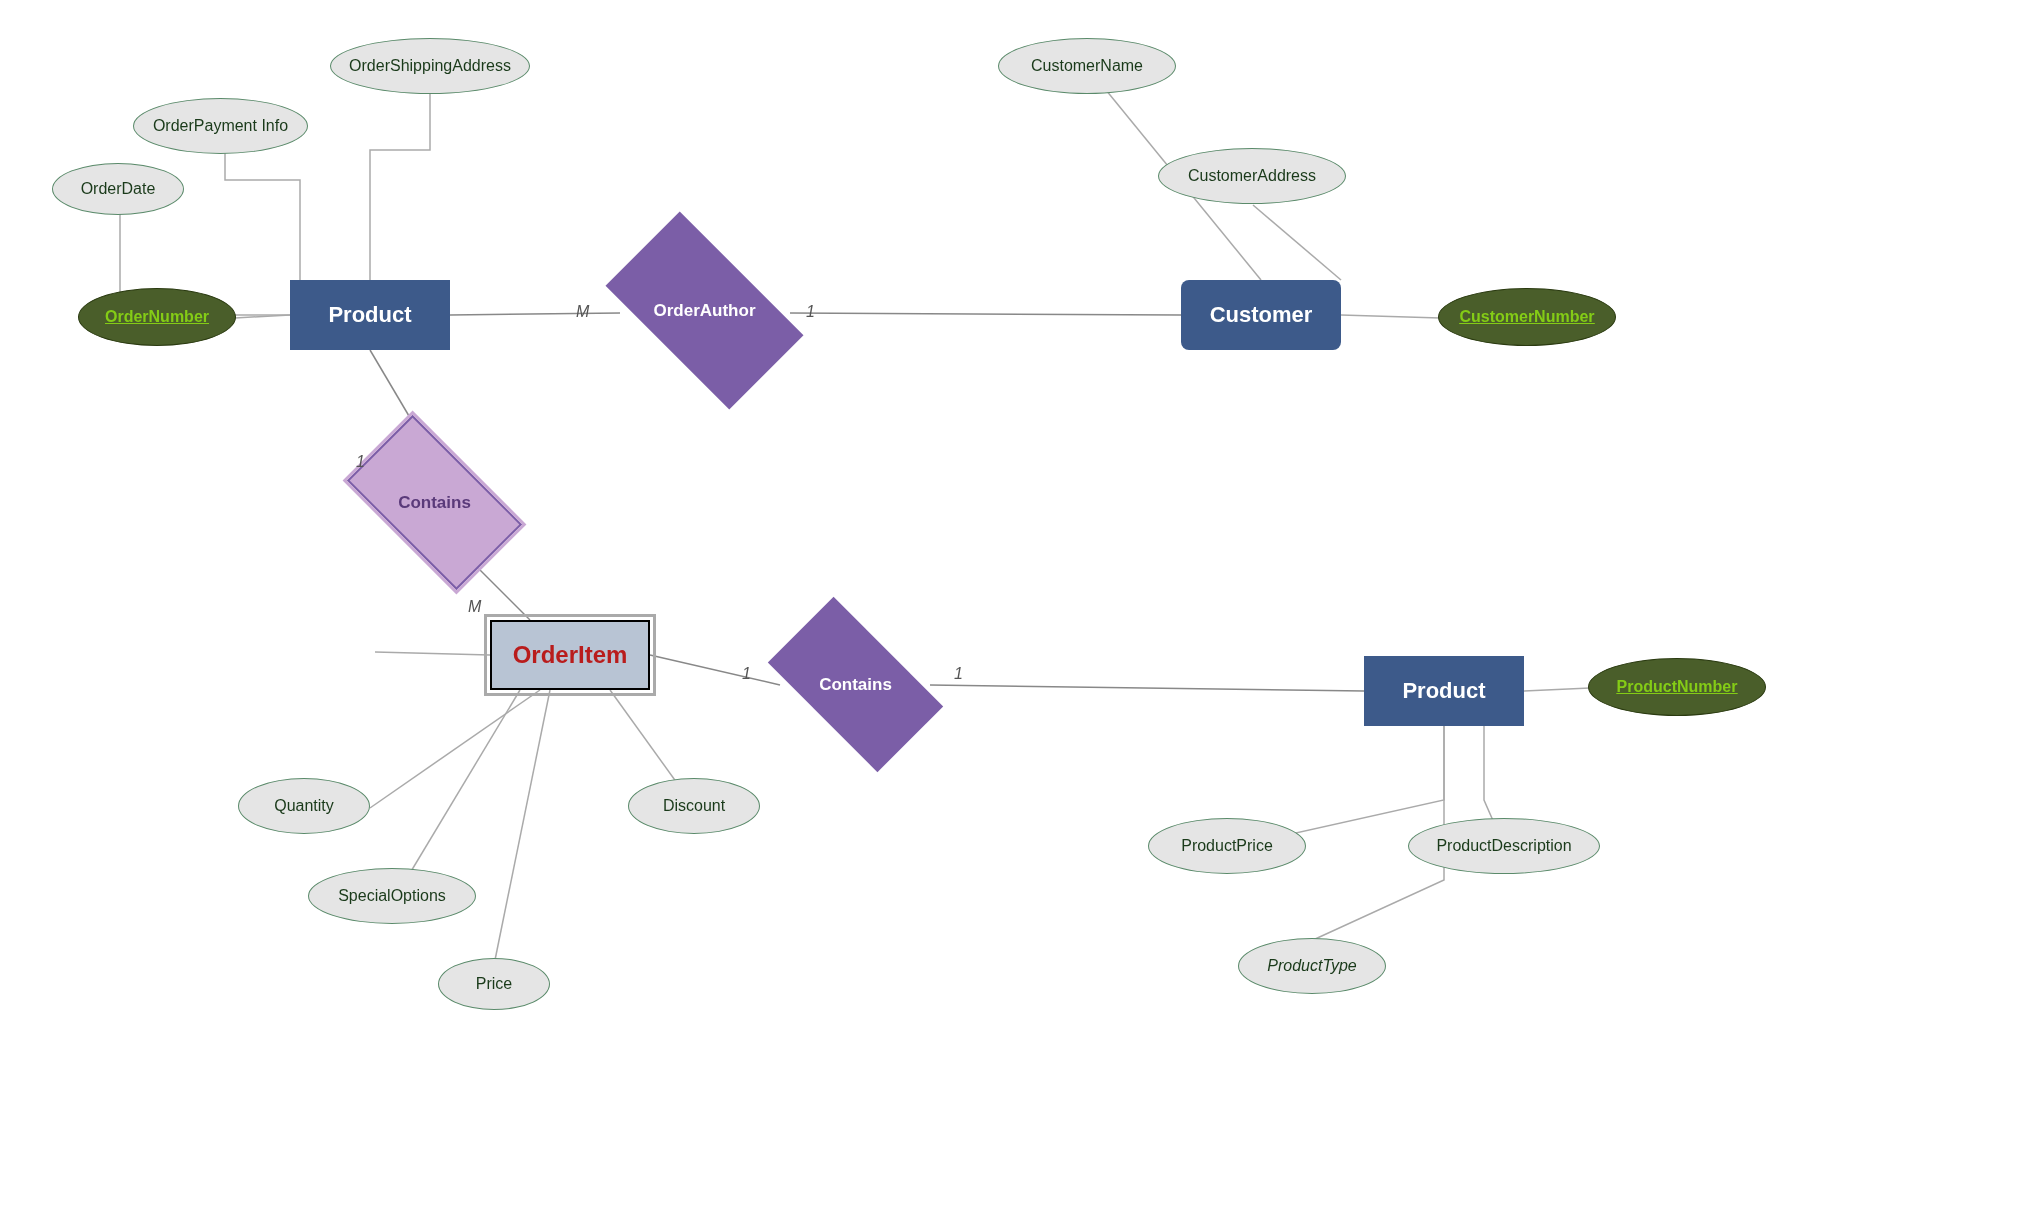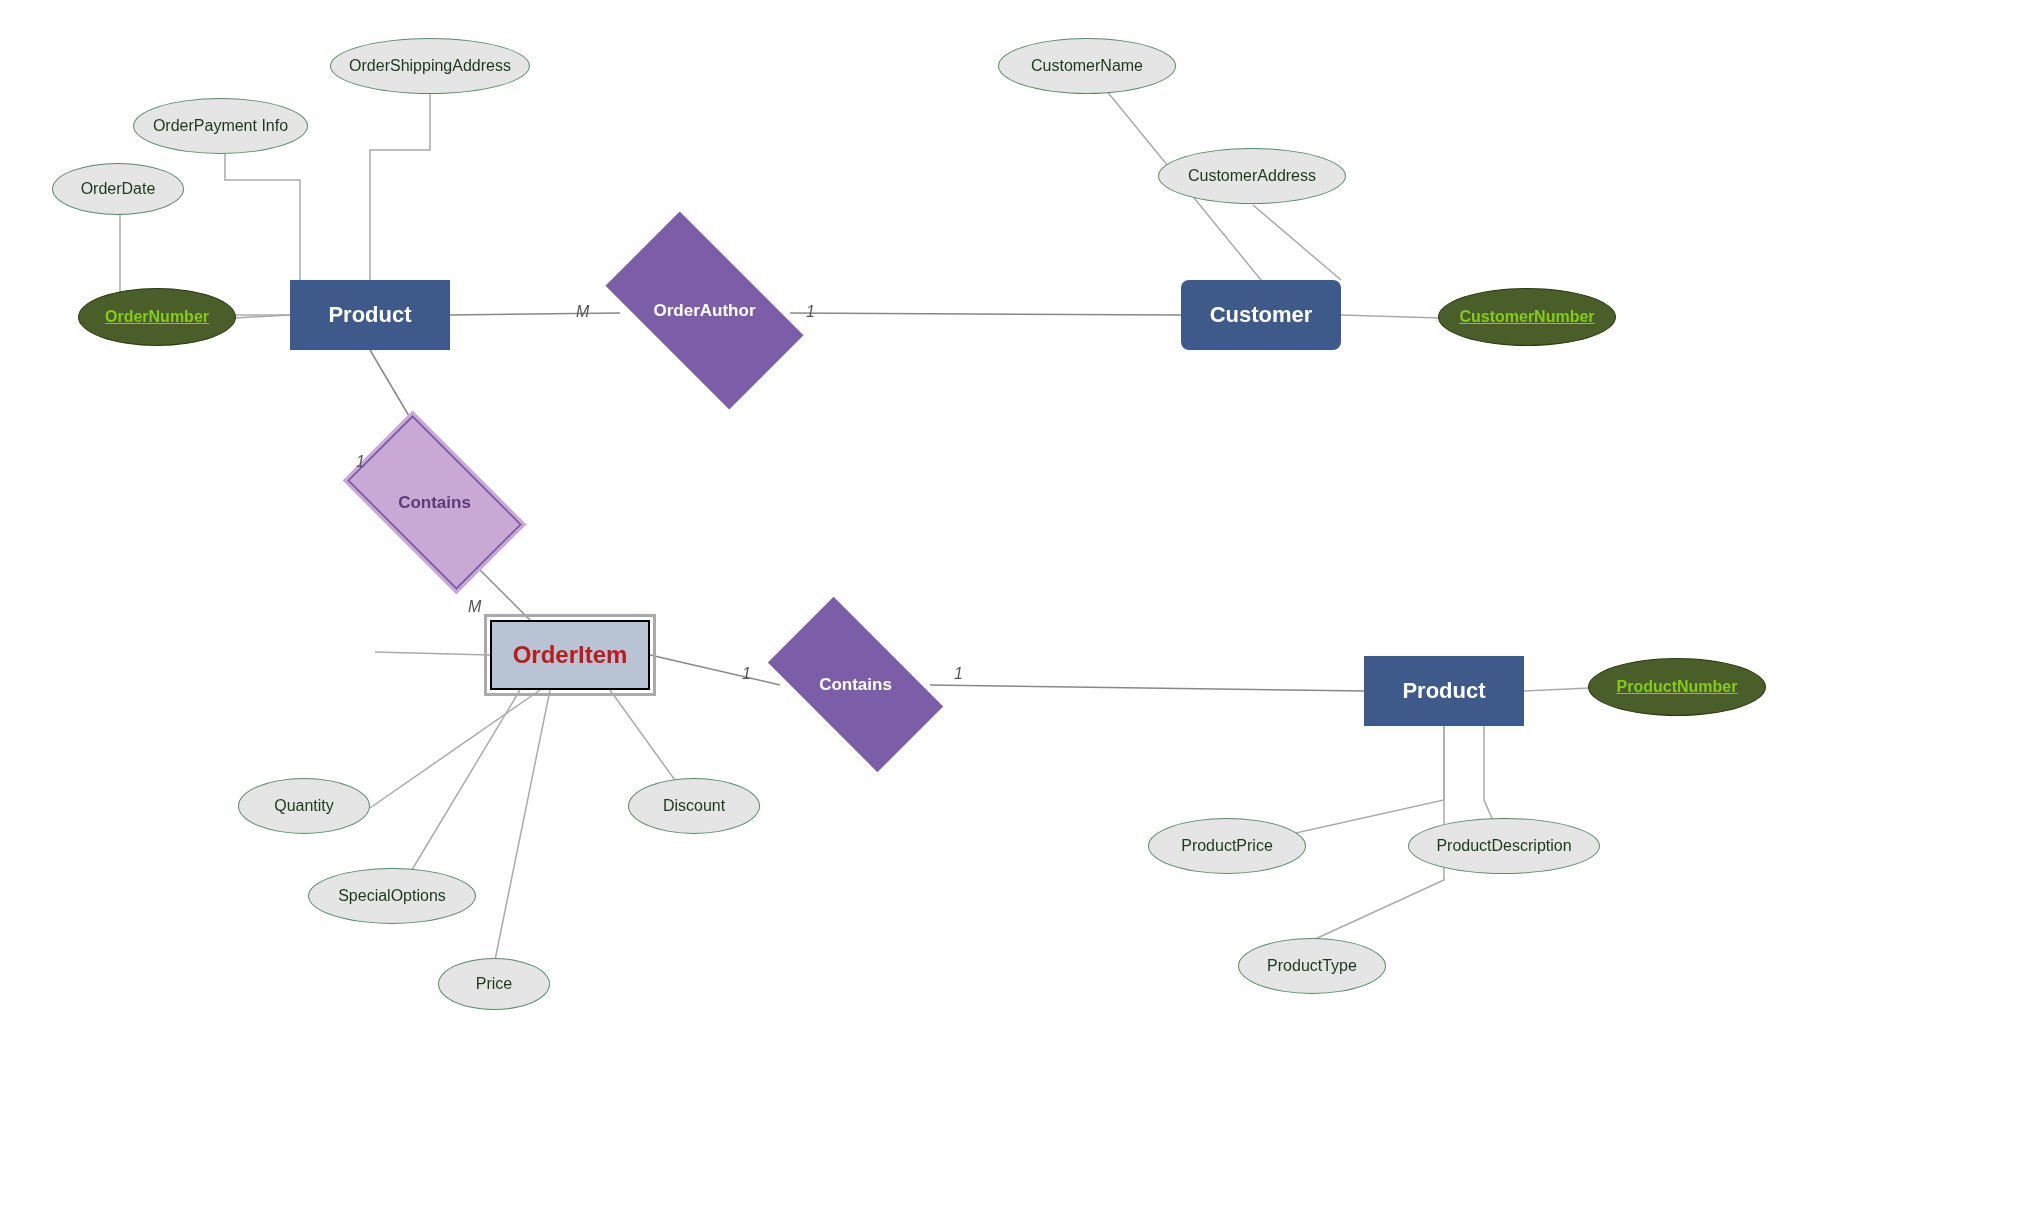--- a/index.html
+++ b/index.html
@@ -252,21 +252,21 @@
   </div>
 
   <div class="attribute" style="left:1148px; top:818px; width:158px; height:56px;">
     <span>ProductPrice</span>
   </div>
 
   <div class="attribute" style="left:1408px; top:818px; width:192px; height:56px;">
     <span>ProductDescription</span>
   </div>
 
-  <div class="attribute" style="left:1238px; top:938px; width:148px; height:56px;">
+  <div class="attribute" style="left:1238px; top:938px; width:148px; height:56px;font-style:italic;">
     <span>ProductType</span>
   </div>
 
   <span class="cardinality" style="left:576px; top:303px;">M</span>
   <span class="cardinality" style="left:806px; top:303px;">1</span>
 
   <span class="cardinality" style="left:356px; top:453px;">1</span>
   <span class="cardinality" style="left:468px; top:598px;">M</span>
 
   <span class="cardinality" style="left:742px; top:665px;">1</span>

